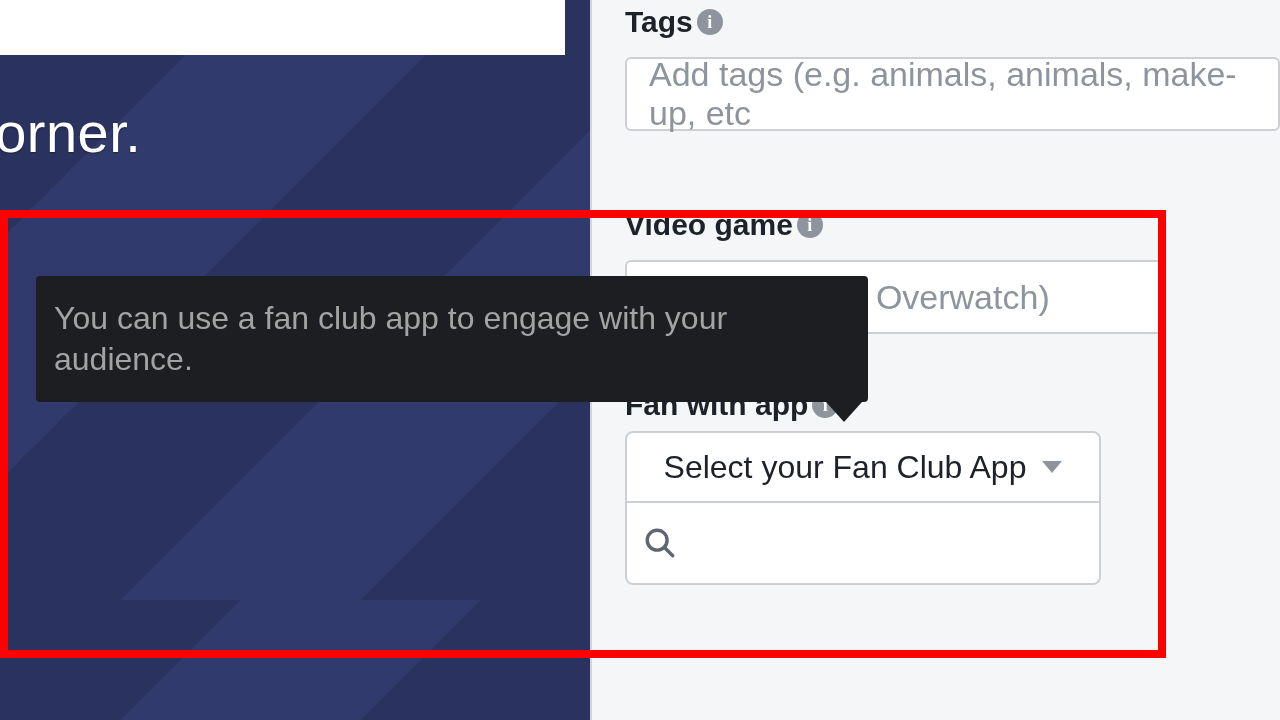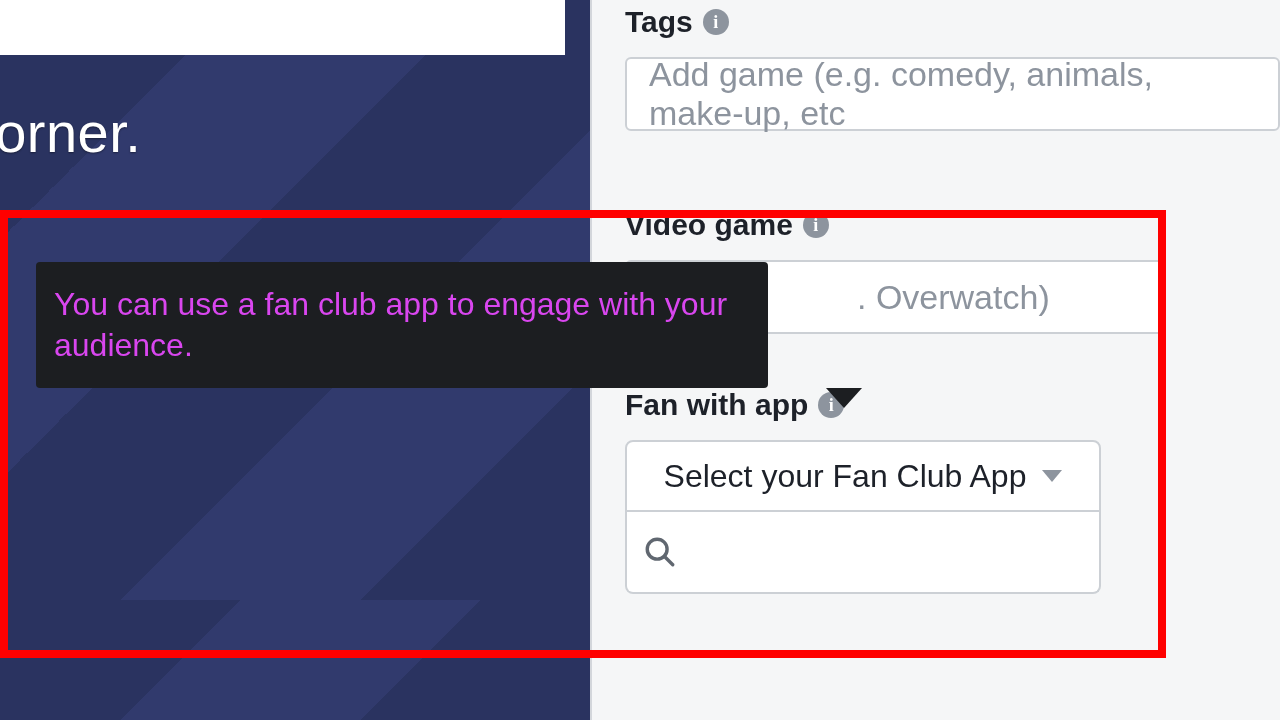--- a/index.html
+++ b/index.html
@@ -69,21 +69,21 @@
   .field-block {
     position: absolute;
     left: 625px;
   }
   .field-label {
     font-size: 30px;
     font-weight: 700;
     color: #1d2129;
     display: flex;
     align-items: center;
-    gap: 10px;
+    gap: 4px;
   }
   .info-icon {
     width: 26px;
     height: 26px;
     border-radius: 50%;
     background: #8d949e;
     color: #ffffff;
     font-size: 18px;
     font-weight: 700;
     display: inline-flex;
@@ -111,21 +111,21 @@
   #tags-input { width: 655px; }
 
   
   #videogame-block { top: 208px; width: 655px; text-align: right; }
   #videogame-input { width: 540px; padding-left: 230px; } 
 
   
   #fanclub-block { top: 388px; width: 500px; }
 
   .dropdown {
-    margin-top: 18px;
+    margin-top: 9px;
     width: 476px;
     height: 72px;
     border: 2px solid #ccd0d5;
     border-radius: 8px 8px 0 0;
     background: #ffffff;
     display: flex;
     align-items: center;
     justify-content: center;
     gap: 16px;
     font-size: 32px;
@@ -159,24 +159,24 @@
     font-size: 32px;
     width: 360px;
     color: #1d2129;
   }
   .mag-icon svg { display: block; }
 
   
   .tooltip {
     position: absolute;
     left: 36px;
-    top: 262px;
-    width: 732px;
+    top: 276px;
+    width: 832px;
     background: #1c1e21;
-    color: #d946ef;
+    color: #a3a3a3;
     font-size: 32px;
     line-height: 1.28;
     padding: 22px 24px 22px 18px;
     border-radius: 4px;
     box-sizing: border-box;
     z-index: 50;
   }
   .tooltip::after {
     content: "";
     position: absolute;
@@ -213,21 +213,21 @@
   </div>
 
   <div class="right-region"></div>
 
   <div id="tags-block" class="field-block">
     <div class="field-label">
       <span>Tags</span>
       <span class="info-icon">i</span>
     </div>
     <div id="tags-input" class="text-input">
-      <span>Add game (e.g. comedy, animals, make-up, etc</span>
+      <span>Add tags (e.g. animals, animals, make-up, etc</span>
     </div>
   </div>
 
   <div id="videogame-block" class="field-block">
     <div class="field-label">
       <span>Video game</span>
       <span class="info-icon">i</span>
     </div>
     <div id="videogame-input" class="text-input">
       <span>. Overwatch)</span>

